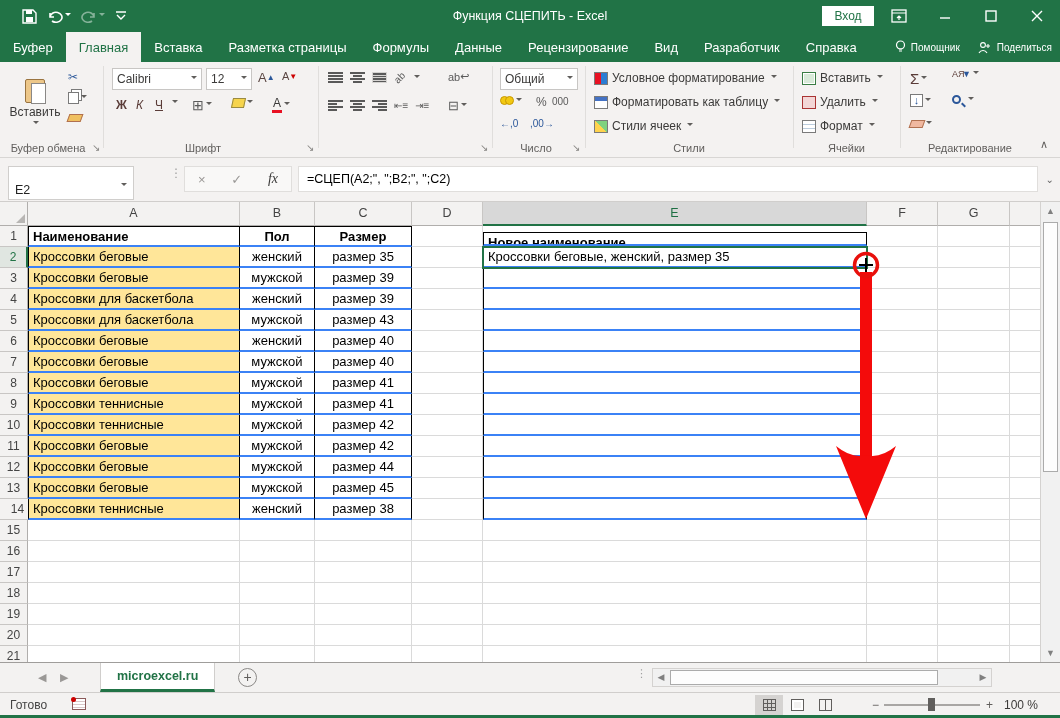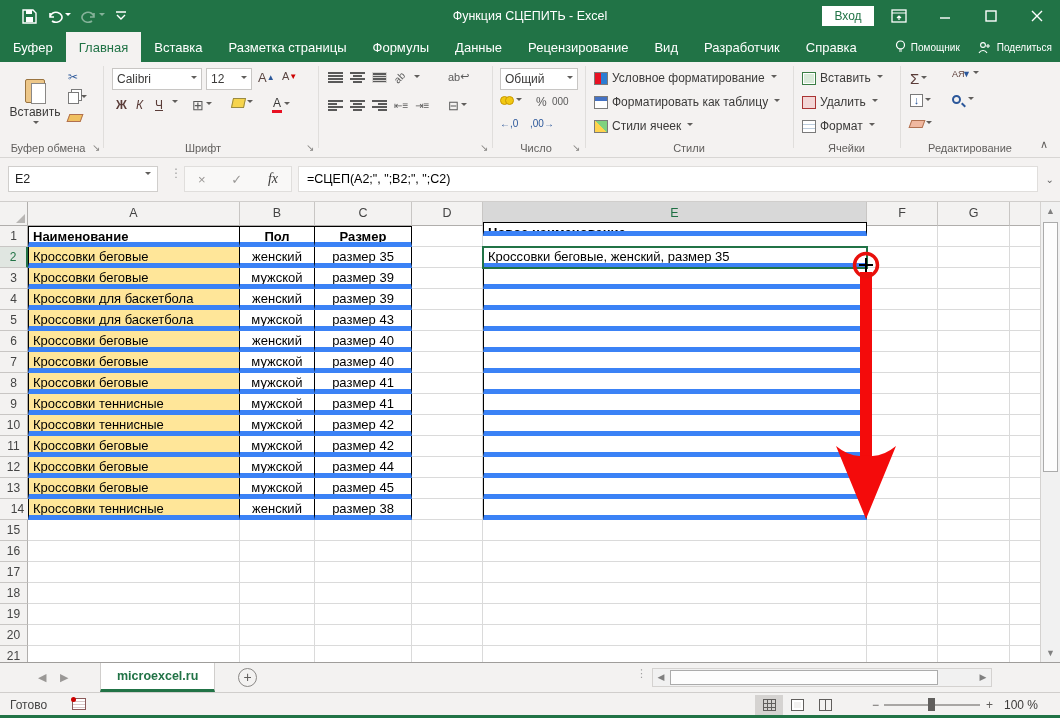--- a/index.html
+++ b/index.html
@@ -49,38 +49,38 @@
   .sq.del { background:#f3d6d6; border-color:#a33; }
   .sq.fmt { background:repeating-linear-gradient(#fff 0 3px,#bcd 3px 4px); }
   .ic-search { position:relative; width:9px; height:9px; border:2px solid #2b579a; border-radius:50%; display:inline-block; }
   .ic-search:after { content:""; position:absolute; left:7px; top:7px; width:5px; height:2px; background:#2b579a; transform:rotate(45deg); }
   .ic-eraser { display:inline-block; width:14px; height:8px; background:#f0b8a0; border:1px solid #b07050; transform:skewX(-20deg); }
   .ic-filldown { display:inline-block; width:13px; height:13px; border:1px solid #7a7a7a; color:#2b579a; font-size:11px; line-height:11px; text-align:center; background:#fff; }
   .coin { display:inline-block; width:9px; height:9px; border-radius:50%; background:#f2c811; border:1px solid #c89800; }
 
   
   .fbar { position:absolute; left:0; top:158px; width:1060px; height:44px; background:#f4f2f1; border-bottom:1px solid #d0cecc; }
-  .namebox { position:absolute; left:8px; top:8px; width:150px; height:26px; background:#fff; border:1px solid #d0cecc; display:flex; align-items:flex-start; padding:5px 6px; font-size:12.5px; color:#222; }
+  .namebox { position:absolute; left:8px; top:8px; width:126px; height:26px; background:#fff; border:1px solid #d0cecc; display:flex; align-items:flex-start; padding:16px 6px; font-size:12.5px; color:#222; }
   .fdots { position:absolute; left:170px; top:12px; color:#a0a0a0; font-size:12px; letter-spacing:0; line-height:6px; }
   .fbtns { position:absolute; left:184px; top:8px; width:108px; height:26px; background:#f9f8f7; border:1px solid #e0dedc; display:flex; align-items:center; justify-content:space-around; color:#9a9896; font-size:13px; }
   .fbtns .fx { color:#3b3a39; font-family:"Liberation Serif", serif; font-style:italic; font-size:14px; }
   .ffield { position:absolute; left:298px; top:8px; width:740px; height:26px; background:#fff; border:1px solid #e0dedc; display:flex; align-items:center; padding:0 8px; font-size:12.5px; color:#000; }
   .fchev { position:absolute; right:6px; top:16px; color:#666; font-size:10px; }
 
   
   .grid { position:absolute; left:0; top:202px; width:1060px; height:460px; background:#fff; overflow:hidden; }
   .cell { position:absolute; font-size:13px; line-height:19px; color:#000; overflow:hidden; white-space:nowrap; background:#fff; }
   .colhdr { background:#f3f2f1; border-right:1px solid #c8c6c4; border-bottom:1px solid #b0aeac; color:#444; text-align:center; font-size:12.5px; line-height:22px; }
   .colhdr.selhdr { background:#d8d8d8; color:#1e6f43; border-bottom:2px solid #217346; }
   .rowhdr { background:#f3f2f1; border-right:1px solid #b0aeac; border-bottom:1px solid #c8c6c4; color:#444; text-align:center; font-size:12px; line-height:20px; }
   .rowhdr.selhdr { background:#e0e6e1; color:#217346; border-right:2px solid #217346; }
   .corner { background:#f3f2f1; border-right:1px solid #b0aeac; border-bottom:1px solid #b0aeac; }
   .corner:after { content:""; position:absolute; right:2px; bottom:2px; border-left:9px solid transparent; border-bottom:9px solid #b8b6b4; }
   .g { border-right:1px solid #dadada; border-bottom:1px solid #dadada; }
-  .b { border-right:1px solid #000; border-bottom:5px solid #3b82f6; }
+  .b { border-right:1px solid #000; border-bottom:2px solid #3b82f6; }
   .bl { border-left:1px solid #000; } .bt { border-top:1px solid #000; }
   .greenhdr { font-weight:bold; }
   .yellow { background:#ffe699; }
   .ctr { text-align:center; } .lft { padding-left:4px; }
   .sel { position:absolute; border:2px solid #217346; pointer-events:none; }
   .vsb { position:absolute; left:1040px; top:0; width:20px; height:460px; background:#f1f1f1; border-left:1px solid #d4d2d0; }
   .vsb .btn { position:absolute; left:0; width:19px; height:18px; color:#808080; font-size:9px; text-align:center; line-height:18px; }
   .vsb .thumb { position:absolute; left:2px; top:20px; width:15px; height:250px; background:#fdfdfd; border:1px solid #ababab; }
   .arrowsvg { position:absolute; left:800px; top:28px; pointer-events:none; }
 
@@ -402,21 +402,21 @@
         <div class="cell colhdr" style="left: 412px; top: 0px; width: 71px; height: 24px;">D</div>
         <div class="cell colhdr selhdr" style="left: 483px; top: 0px; width: 384px; height: 24px;">E</div>
         <div class="cell colhdr" style="left: 867px; top: 0px; width: 71px; height: 24px;">F</div>
         <div class="cell colhdr" style="left: 938px; top: 0px; width: 72px; height: 24px;">G</div>
         <div class="cell colhdr" style="left: 1010px; top: 0px; width: 31px; height: 24px;"></div>
         <div class="cell rowhdr" style="left: 0px; top: 24px; width: 28px; height: 21px;">1</div>
         <div class="cell b bl bt greenhdr lft" style="left: 28px; top: 24px; width: 212px; height: 21px;">Наименование</div>
         <div class="cell b bt greenhdr ctr" style="left: 240px; top: 24px; width: 75px; height: 21px;">Пол</div>
         <div class="cell b bt greenhdr ctr" style="left: 315px; top: 24px; width: 97px; height: 21px;">Размер</div>
         <div class="cell g" style="left: 412px; top: 24px; width: 71px; height: 21px;"></div>
-        <div class="cell b bl bt greenhdr lft" style="left: 483px; top: 20px; width: 384px; height: 14px;">Новое наименование</div>
+        <div class="cell b bl bt greenhdr lft" style="left: 483px; top: 30px; width: 384px; height: 14px;">Новое наименование</div>
         <div class="cell g" style="left: 867px; top: 24px; width: 71px; height: 21px;"></div>
         <div class="cell g" style="left: 938px; top: 24px; width: 72px; height: 21px;"></div>
         <div class="cell g" style="left: 1010px; top: 24px; width: 31px; height: 21px;"></div>
         <div class="cell rowhdr selhdr" style="left: 0px; top: 45px; width: 28px; height: 21px;">2</div>
         <div class="cell b bl yellow lft" style="left: 28px; top: 45px; width: 212px; height: 21px;">Кроссовки беговые</div>
         <div class="cell b ctr" style="left: 240px; top: 45px; width: 75px; height: 21px;">женский</div>
         <div class="cell b ctr" style="left: 315px; top: 45px; width: 97px; height: 21px;">размер 35</div>
         <div class="cell g" style="left: 412px; top: 45px; width: 71px; height: 21px;"></div>
         <div class="cell b bl lft" style="left: 483px; top: 45px; width: 384px; height: 21px;">Кроссовки беговые, женский, размер 35</div>
         <div class="cell g" style="left: 867px; top: 45px; width: 71px; height: 21px;"></div>

